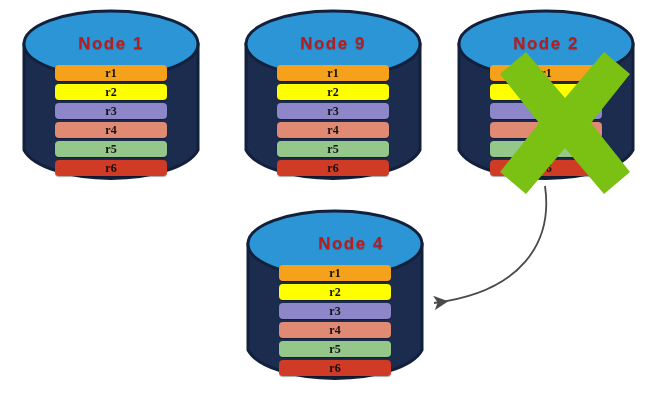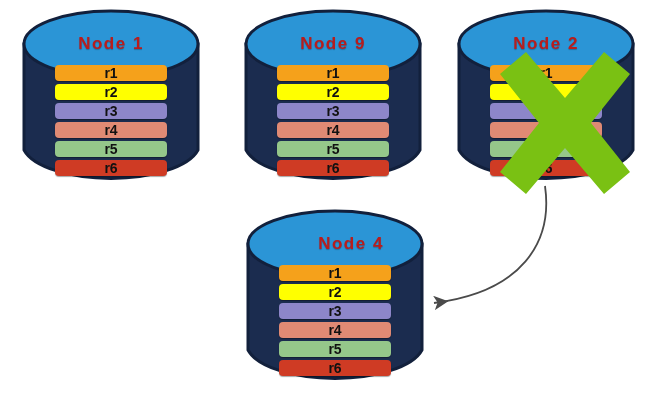--- a/index.html
+++ b/index.html
@@ -47,25 +47,25 @@
     position: relative;
     height: 16px;
     margin-bottom: 3px;
     border-radius: 4px;
     box-shadow: 0 1px 1px rgba(0,0,0,0.35);
     display: flex;
     align-items: center;
     justify-content: center;
   }
   .row-label {
-    font-size: 14px;
+    font-size: 12px;
     font-weight: bold;
     color: #111111;
     line-height: 1;
-    font-family: Liberation Sans, sans-serif;
+    font-family: Liberation Serif, serif;
   }
   .cross-svg {
     position: absolute;
     overflow: visible;
     pointer-events: none;
   }
   .arrow-svg {
     position: absolute;
     left: 0;
     top: 0;

